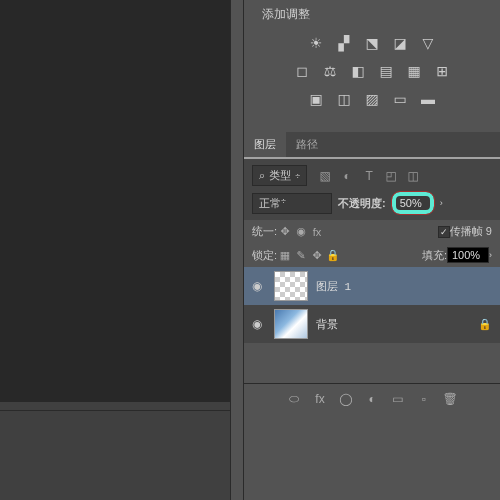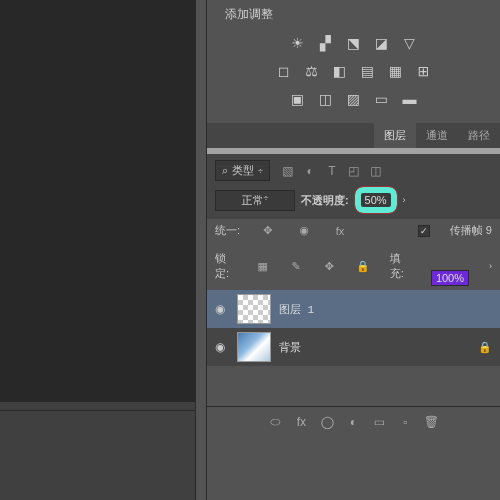--- a/index.html
+++ b/index.html
@@ -7,36 +7,36 @@
 .main { display: flex; height: 100%; }
 .canvas-area { width: 230px; background: #404040; display: flex; flex-direction: column; }
 .canvas-dark { flex: 1; background: #282828; margin: 0 0 8px 0; }
 .canvas-bottom { height: 90px; background: #404040; border-top: 1px solid #2a2a2a; }
 .right-panel { flex: 1; background: #535353; display: flex; flex-direction: column; }
 .divider-col { width: 14px; background: #535353; border-left: 1px solid #2a2a2a; border-right: 1px solid #2a2a2a; }
 .adjustments { padding: 6px 10px; }
 .adj-title { color: #d0d0d0; font-size: 12px; margin-bottom: 10px; padding-left: 8px; }
 .icon-row { display: flex; gap: 6px; justify-content: center; margin-bottom: 8px; }
 .adj-icon { width: 22px; height: 20px; display: flex; align-items: center; justify-content: center; color: #ccc; font-size: 14px; }
-.tabs { display: flex; background: #454545; border-bottom: 6px solid #a3a3a3; margin-top: 0; justify-content: flex-end; }
+.tabs { display: flex; background: #454545; border-bottom: 2px solid #a3a3a3; margin-top: 9px; }
 .tab { padding: 5px 10px; font-size: 11px; color: #aaa; }
 .tab.active { background: #535353; color: #ddd; }
 .layer-tools { padding: 6px 8px; background: #454545; }
 .tool-row { display: flex; align-items: center; gap: 4px; margin-bottom: 6px; }
 .dropdown { background: #3a3a3a; border: 1px solid #2a2a2a; padding: 2px 6px; font-size: 11px; color: #ccc; display: flex; align-items: center; gap: 4px; }
 .filter-icons { display: flex; gap: 6px; margin-left: 6px; }
 .filter-icon { width: 16px; height: 16px; display: flex; align-items: center; justify-content: center; color: #999; font-size: 12px; }
 .opacity-row { display: flex; align-items: center; gap: 6px; }
-.blend-mode { background: #3a3a3a; border: 1px solid #2a2a2a; padding: 2px 6px; width: 80px; font-size: 11px; color: #ccc; display: flex; justify-content: center; }
+.blend-mode { background: #3a3a3a; border: 1px solid #2a2a2a; padding: 2px 6px; width: 80px; font-size: 11px; color: #ccc; display: flex; justify-content: flex-start; }
 .opacity-label { color: #ccc; font-size: 11px; font-weight: bold; }
-.opacity-field { background: #3a3a3a; border: 6px solid #5eead4; padding: 1px 4px; font-size: 11px; color: #ddd; width: 42px; border-radius: 8px; outline: 1px solid #a03030; }
-.unify-row, .lock-row { display: flex; align-items: center; gap: 20px; font-size: 11px; color: #ccc; padding: 4px 8px; }
+.opacity-field { background: #3a3a3a; border: 4px solid #5eead4; padding: 1px 4px; font-size: 11px; color: #ddd; width: 42px; border-radius: 8px; outline: 1px solid #a03030; }
+.unify-row, .lock-row { display: flex; align-items: center; gap: 0; font-size: 11px; color: #ccc; padding: 4px 8px; }
 .mini-icon { width: 16px; height: 14px; display: inline-flex; align-items: center; justify-content: center; color: #aaa; font-size: 11px; }
 .checkbox { width: 12px; height: 12px; background: #3a3a3a; border: 1px solid #2a2a2a; display: inline-flex; align-items: center; justify-content: center; font-size: 9px; color: #ddd; }
-.fill-field { background: #6d28d9; border: 1px solid #2a2a2a; padding: 1px 4px; font-size: 11px; color: #ddd; width: 42px; margin-top: 24px; }
+.fill-field { background: #000000; border: 1px solid #2a2a2a; padding: 1px 4px; font-size: 11px; color: #ddd; width: 42px; }
 .layers-list { background: #454545; }
 .layer-row { display: flex; align-items: center; padding: 4px 8px; gap: 8px; }
 .layer-row.selected { background: #5a6d84; }
 .eye { width: 14px; color: #ccc; font-size: 12px; }
 .thumb { width: 34px; height: 30px; border: 1px solid #999; background: #888; display: flex; align-items: center; justify-content: center; }
 .thumb.checker { background: repeating-conic-gradient(#ccc 0 25%, #fff 0 50%) 0 0/10px 10px; }
 .thumb.img { background: linear-gradient(135deg, #4a7ab0 0%, #8cb8e0 40%, #fff 60%, #b0c8e0 100%); }
 .layer-name { color: #ddd; font-size: 11px; font-family: Liberation Mono, monospace; }
 .lock-icon { margin-left: auto; color: #aaa; font-size: 11px; }
 .bottom-icons { display: flex; gap: 10px; padding: 8px; justify-content: center; border-top: 1px solid #2a2a2a; margin-top: 40px; }
@@ -74,21 +74,20 @@
         <span class="adj-icon">▣</span>
         <span class="adj-icon">◫</span>
         <span class="adj-icon">▨</span>
         <span class="adj-icon">▭</span>
         <span class="adj-icon">▬</span>
       </div>
     </div>
 
     <div class="tabs">
       <div class="tab active">图层</div>
-      <div class="tab">通道</div>
       <div class="tab">路径</div>
     </div>
 
     <div class="layer-tools">
       <div class="tool-row">
         <div class="dropdown">
           <span>⌕</span>
           <span>类型</span>
           <span class="chev">÷</span>
         </div>

